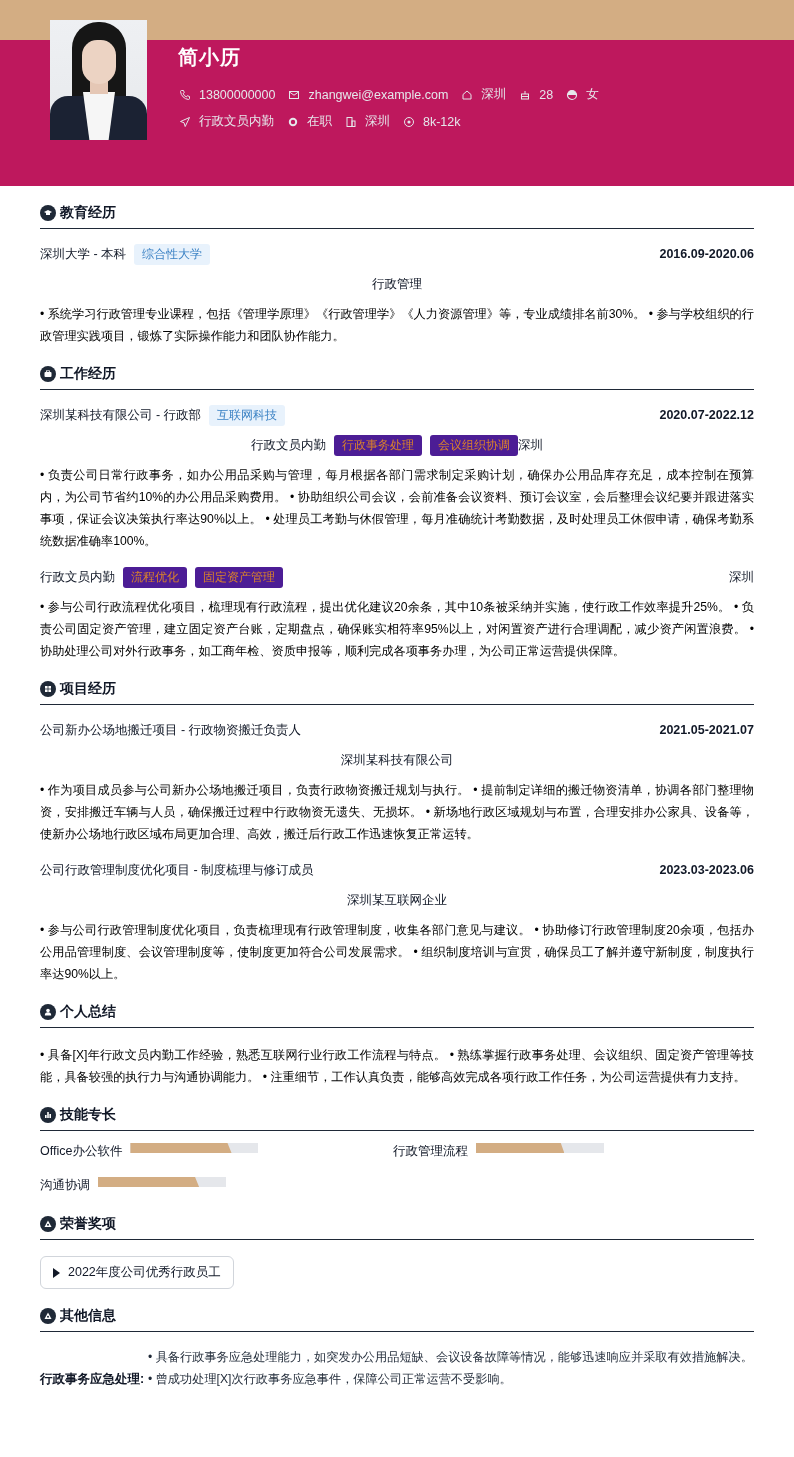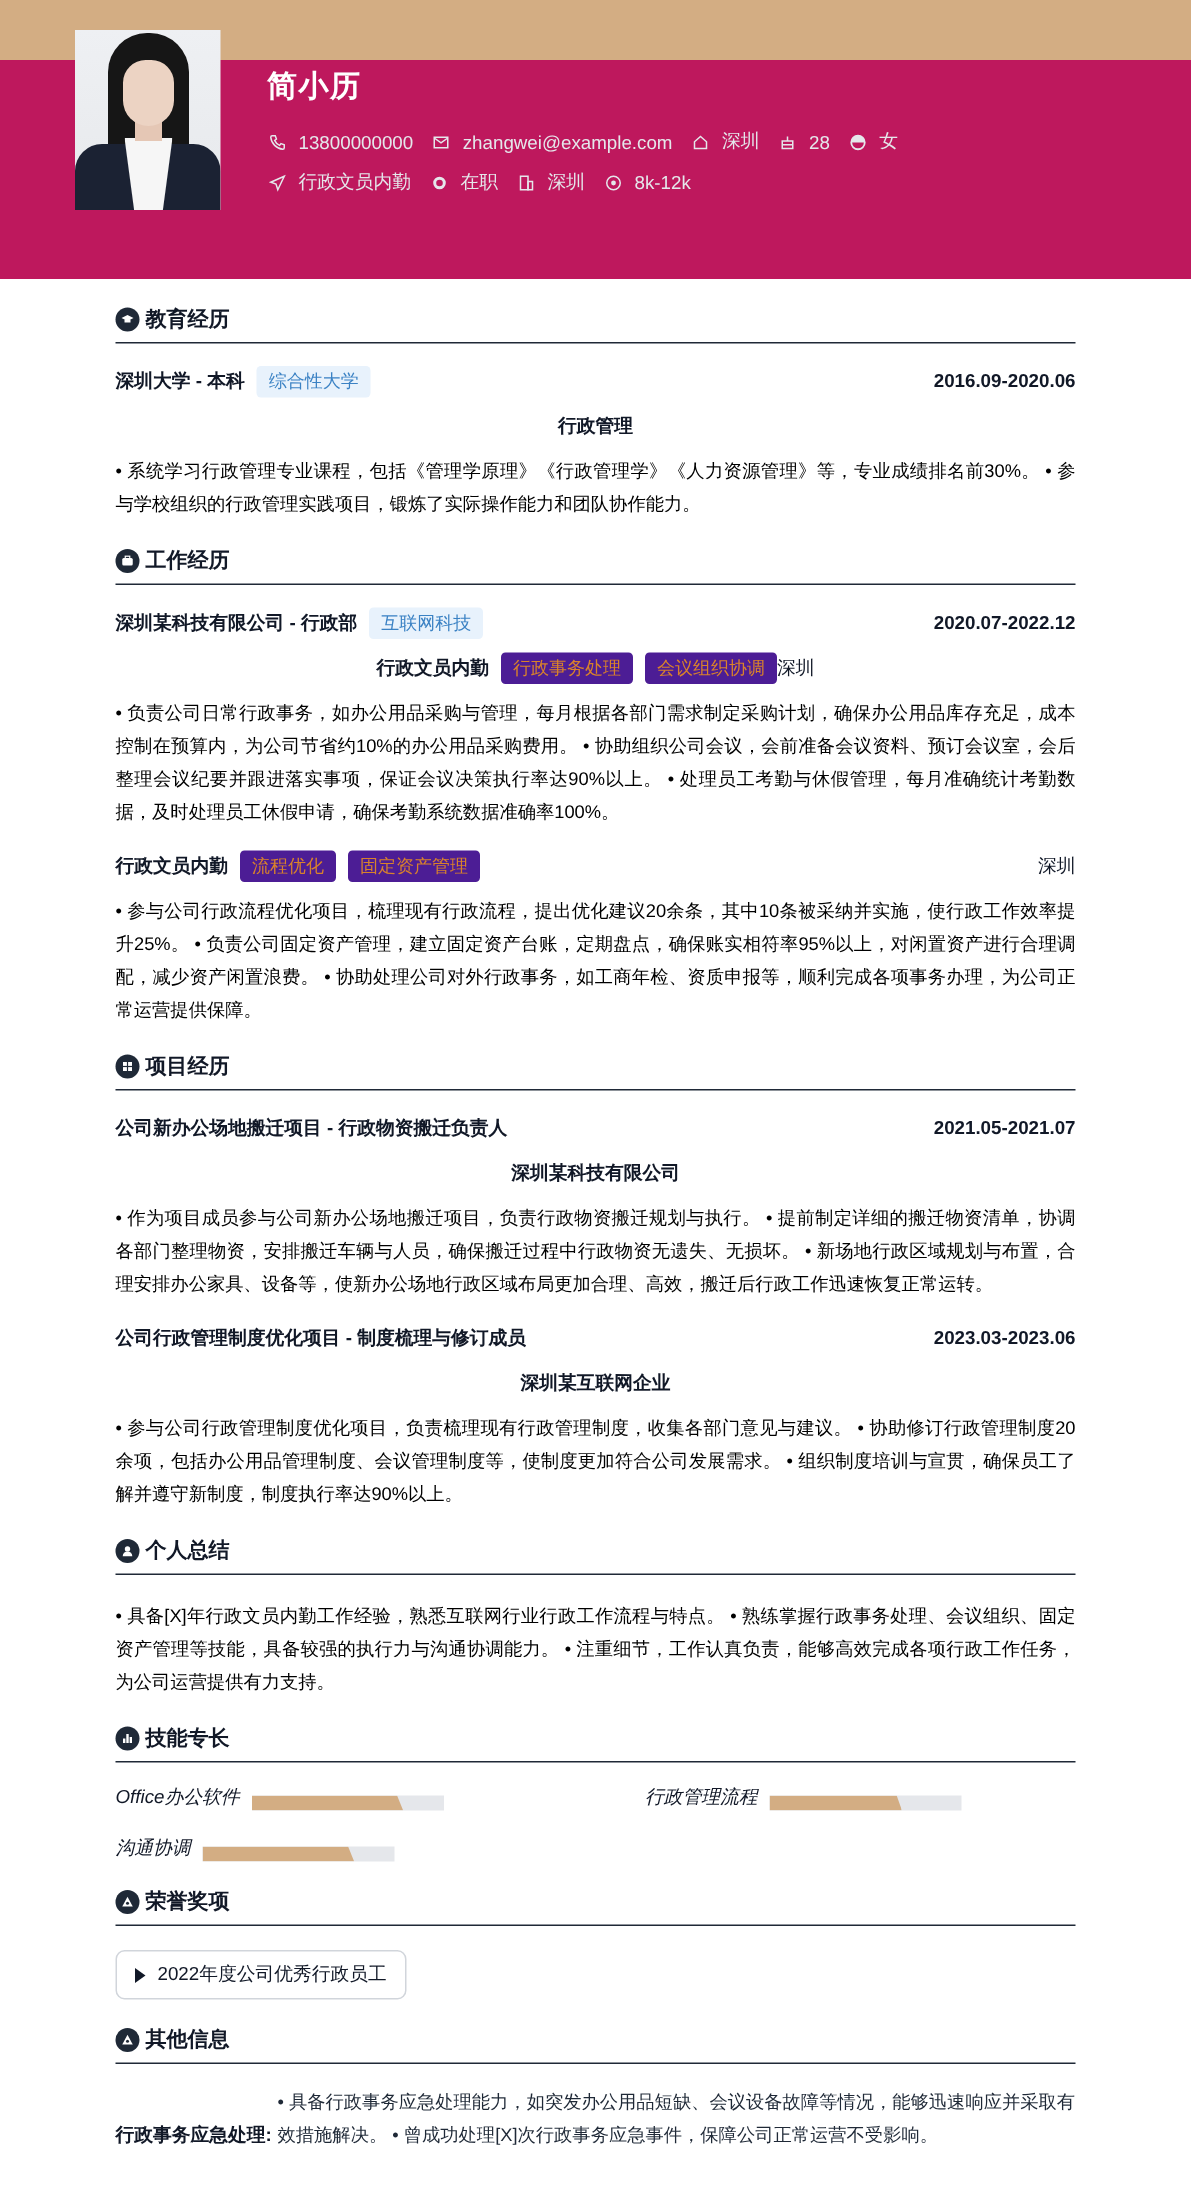--- a/index.html
+++ b/index.html
@@ -14,41 +14,41 @@
   .photo .suit { position: absolute; left: 0; top: 76px; width: 97px; height: 44px; background: #1b2233; border-radius: 18px 18px 0 0; }
   .photo .shirt { position: absolute; left: 33px; top: 72px; width: 32px; height: 48px; background: #f6f6f6; clip-path: polygon(0 0, 100% 0, 80% 100%, 20% 100%); }
   .name { position: absolute; left: 178px; top: 4px; font-size: 20px; font-weight: bold; color: #ffffff; letter-spacing: 1px; }
   .info-row { position: absolute; left: 178px; display: flex; align-items: center; color: #e5e7eb; font-size: 12.5px; }
   .info-row.r1 { top: 46px; }
   .info-row.r2 { top: 73px; }
   .info-item { display: flex; align-items: center; margin-right: 12px; }
   .info-icon { width: 14px; height: 14px; margin-right: 7px; display: inline-flex; align-items: center; justify-content: center; }
   .info-icon svg { width: 12px; height: 12px; }
 
-  .main { padding: 0 77px; }
+  .main { padding: 0 40px; }
   .section { margin-top: 18px; }
   .sec-head { display: flex; align-items: center; padding-bottom: 6px; border-bottom: 1.5px solid #1f2937; }
   .sec-icon { width: 16px; height: 16px; border-radius: 50%; background: #1f2937; margin-right: 4px; display: inline-flex; align-items: center; justify-content: center; }
   .sec-icon svg { width: 10px; height: 10px; }
   .sec-title { font-size: 14px; font-weight: bold; color: #111827; }
 
   .entry { margin-top: 14px; }
   .row { display: flex; align-items: center; justify-content: space-between; height: 22px; }
   .row + .row { margin-top: 8px; justify-content: center; }
   .left { display: flex; align-items: center; }
-  .title { font-weight: bold; font-size: 12.5px; color: #111827; }
+  .title { font-weight: normal; font-size: 12.5px; color: #111827; }
   .date { font-weight: bold; font-size: 12.5px; color: #111827; }
   .loc { font-size: 12.5px; color: #111827; }
   .tag { font-size: 12px; padding: 2px 8px; border-radius: 3px; margin-left: 8px; }
   .tag.blue { background: #e8f2fc; color: #3b82c4; }
   .tag.orange { background: #4c1d95; color: #d9822b; }
   .desc { margin-top: 8px; font-size: 12.2px; line-height: 22px; color: #000000; text-align: justify; }
 
   .skills { margin-top: 12px; display: grid; grid-template-columns: 353px 341px; row-gap: 14px; }
-  .skill { display: flex; align-items: flex-end; height: 20px; font-style: italic; }
+  .skill { display: flex; align-items: flex-start; height: 20px; }
   .skill-label { font-size: 12.5px; color: #111827; margin-right: 8px; }
   .bar { width: 128px; height: 10px; background: #e5e7eb; position: relative; }
   .bar-fill { position: absolute; left: 0; top: 0; height: 10px; background: #d3ad83; clip-path: polygon(0 0, 96% 0, 100% 100%, 0 100%); }
 
   .award { display: inline-flex; align-items: center; margin-top: 16px; border: 1px solid #d1d5db; border-radius: 6px; padding: 7px 12px; font-size: 12.5px; color: #111827; }
   .award .tri { width: 0; height: 0; border-top: 5px solid transparent; border-bottom: 5px solid transparent; border-left: 7px solid #111827; margin-right: 8px; }
 
   .other { display: flex; margin-top: 14px; padding-bottom: 14px; align-items: flex-end; }
   .other-label { font-weight: bold; font-size: 12.5px; color: #111827; width: 108px; flex-shrink: 0; line-height: 22px; }
   .other-text { font-size: 12.2px; line-height: 22px; color: #1f2937; }

